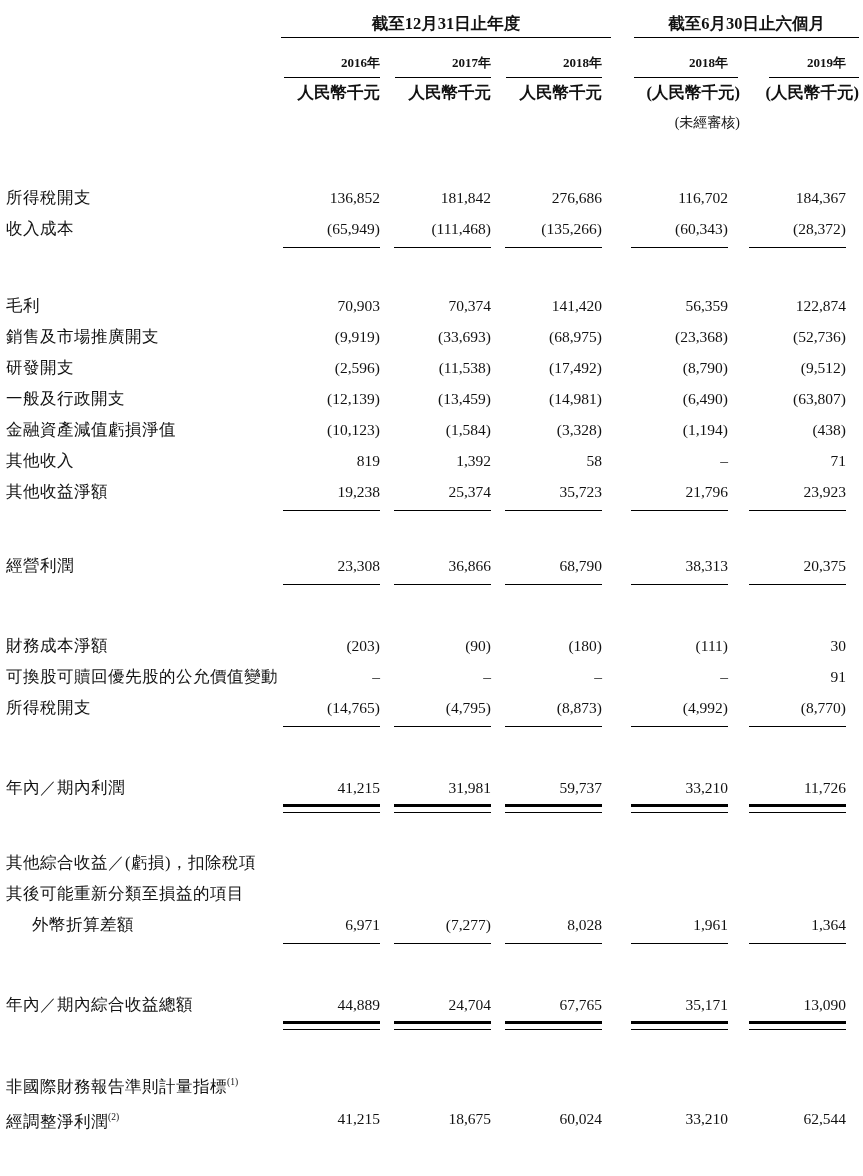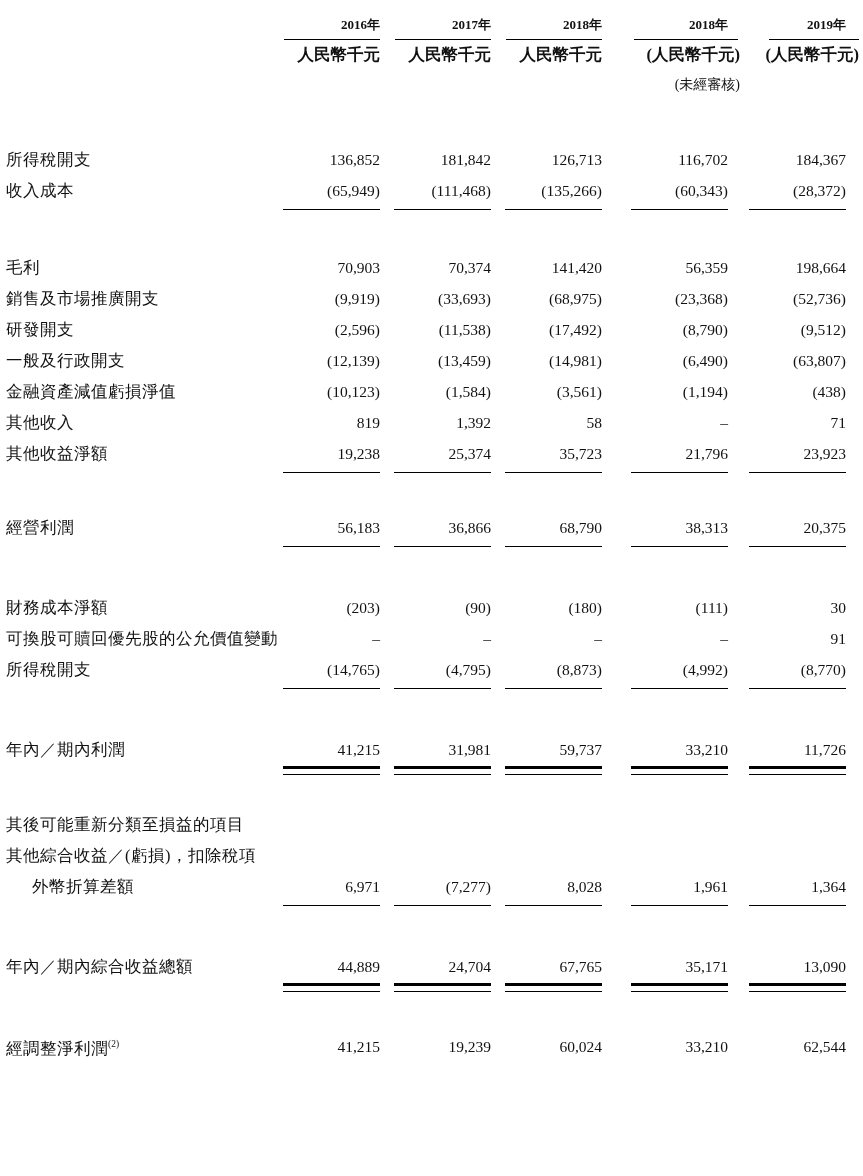--- a/index.html
+++ b/index.html
@@ -81,20 +81,33 @@
   <colgroup>
     <col style="width:268px">
       <col style="width:108px">
       <col style="width:111px">
     <col style="width:111px">
       <col style="width:126px">
       <col style="width:118px">
   </colgroup>
 
   <tbody>
+      <tr class="h-group">
+    <td></td>
+    <td colspan="3">
+      <div class="gwrap g1">
+        <span>截至12月31日止年度</span>
+      </div>
+    </td>
+    <td colspan="2">
+      <div class="gwrap g2">
+        <span>截至6月30日止六個月</span>
+      </div>
+    </td>
+  </tr>
 
   <tr class="h-year">
     <td></td>
     <td class="c1">
           <div class="ywrap">2016年</div>
           <div class="yrule"></div>
         </td>
     <td class="c2">
           <div class="ywrap">2017年</div>
           <div class="yrule"></div>
@@ -132,21 +145,21 @@
   </tr>
 
   <tr class="sp" style="height:40px">
         <td colspan="6"></td>
       </tr>
 
   <tr class="row">
     <td class="label">所得稅開支</td>
     <td class="num">136,852</td>
     <td class="num">181,842</td>
-    <td class="num">126,713</td>
+    <td class="num">276,686</td>
     <td class="num">116,702</td>
     <td class="num">184,367</td>
   </tr>
 
   <tr class="row">
     <td class="label">收入成本</td>
     <td class="num">(65,949)</td>
     <td class="num">(111,468)</td>
     <td class="num">(135,266)</td>
     <td class="num">(60,343)</td>
@@ -173,21 +186,21 @@
   <tr class="sp" style="height:27px">
         <td colspan="6"></td>
       </tr>
 
   <tr class="row">
     <td class="label bold">毛利</td>
     <td class="num">70,903</td>
     <td class="num">70,374</td>
     <td class="num">141,420</td>
     <td class="num">56,359</td>
-    <td class="num">198,664</td>
+    <td class="num">122,874</td>
   </tr>
 
   <tr class="row">
     <td class="label">銷售及市場推廣開支</td>
     <td class="num">(9,919)</td>
     <td class="num">(33,693)</td>
     <td class="num">(68,975)</td>
     <td class="num">(23,368)</td>
     <td class="num">(52,736)</td>
   </tr>
@@ -207,21 +220,21 @@
     <td class="num">(13,459)</td>
     <td class="num">(14,981)</td>
     <td class="num">(6,490)</td>
     <td class="num">(63,807)</td>
   </tr>
 
   <tr class="row">
     <td class="label">金融資產減值虧損淨值</td>
     <td class="num">(10,123)</td>
     <td class="num">(1,584)</td>
-    <td class="num">(3,561)</td>
+    <td class="num">(3,328)</td>
     <td class="num">(1,194)</td>
     <td class="num">(438)</td>
   </tr>
 
   <tr class="row">
     <td class="label">其他收入</td>
     <td class="num">819</td>
     <td class="num">1,392</td>
     <td class="num">58</td>
     <td class="num">–</td>
@@ -253,21 +266,21 @@
     <td>
           <div class="rule"></div>
         </td>
   </tr>
   <tr class="sp" style="height:24px">
         <td colspan="6"></td>
       </tr>
 
   <tr class="row">
     <td class="label bold">經營利潤</td>
-    <td class="num">56,183</td>
+    <td class="num">23,308</td>
     <td class="num">36,866</td>
     <td class="num">68,790</td>
     <td class="num">38,313</td>
     <td class="num">20,375</td>
   </tr>
   <tr class="rule-row">
     <td></td>
     <td>
           <div class="rule"></div>
         </td>
@@ -361,30 +374,30 @@
         </td>
     <td>
           <div class="dbl"></div>
         </td>
   </tr>
   <tr class="sp" style="height:22px">
         <td colspan="6"></td>
       </tr>
 
   <tr class="row">
+    <td class="label bold">其他綜合收益／(虧損)，扣除稅項</td>
+    <td class="num"></td>
+        <td class="num"></td>
+    <td class="num"></td>
+        <td class="num"></td>
+    <td class="num"></td>
+  </tr>
+
+  <tr class="row">
     <td class="label">其後可能重新分類至損益的項目</td>
-    <td class="num"></td>
-        <td class="num"></td>
-    <td class="num"></td>
-        <td class="num"></td>
-    <td class="num"></td>
-  </tr>
-
-  <tr class="row">
-    <td class="label bold">其他綜合收益／(虧損)，扣除稅項</td>
     <td class="num"></td>
         <td class="num"></td>
     <td class="num"></td>
         <td class="num"></td>
     <td class="num"></td>
   </tr>
 
   <tr class="row">
     <td class="label indent">外幣折算差額</td>
     <td class="num">6,971</td>
@@ -438,25 +451,35 @@
           <div class="dbl"></div>
         </td>
     <td>
           <div class="dbl"></div>
         </td>
   </tr>
   <tr class="sp" style="height:25px">
         <td colspan="6"></td>
       </tr>
 
+  <tr class="row">
+    <td class="label bold">
+      <span>非國際財務報告準則計量指標</span><sup class="note">(1)</sup>
+    </td>
+    <td class="num"></td>
+        <td class="num"></td>
+    <td class="num"></td>
+        <td class="num"></td>
+    <td class="num"></td>
+  </tr>
 
   <tr class="row">
     <td class="label">
       <span>經調整淨利潤</span><sup class="note">(2)</sup>
     </td>
     <td class="num">41,215</td>
-    <td class="num">19,239</td>
+    <td class="num">18,675</td>
     <td class="num">60,024</td>
     <td class="num">33,210</td>
     <td class="num">62,544</td>
   </tr>
 </tbody>
   </table>
 
 </body></html>

